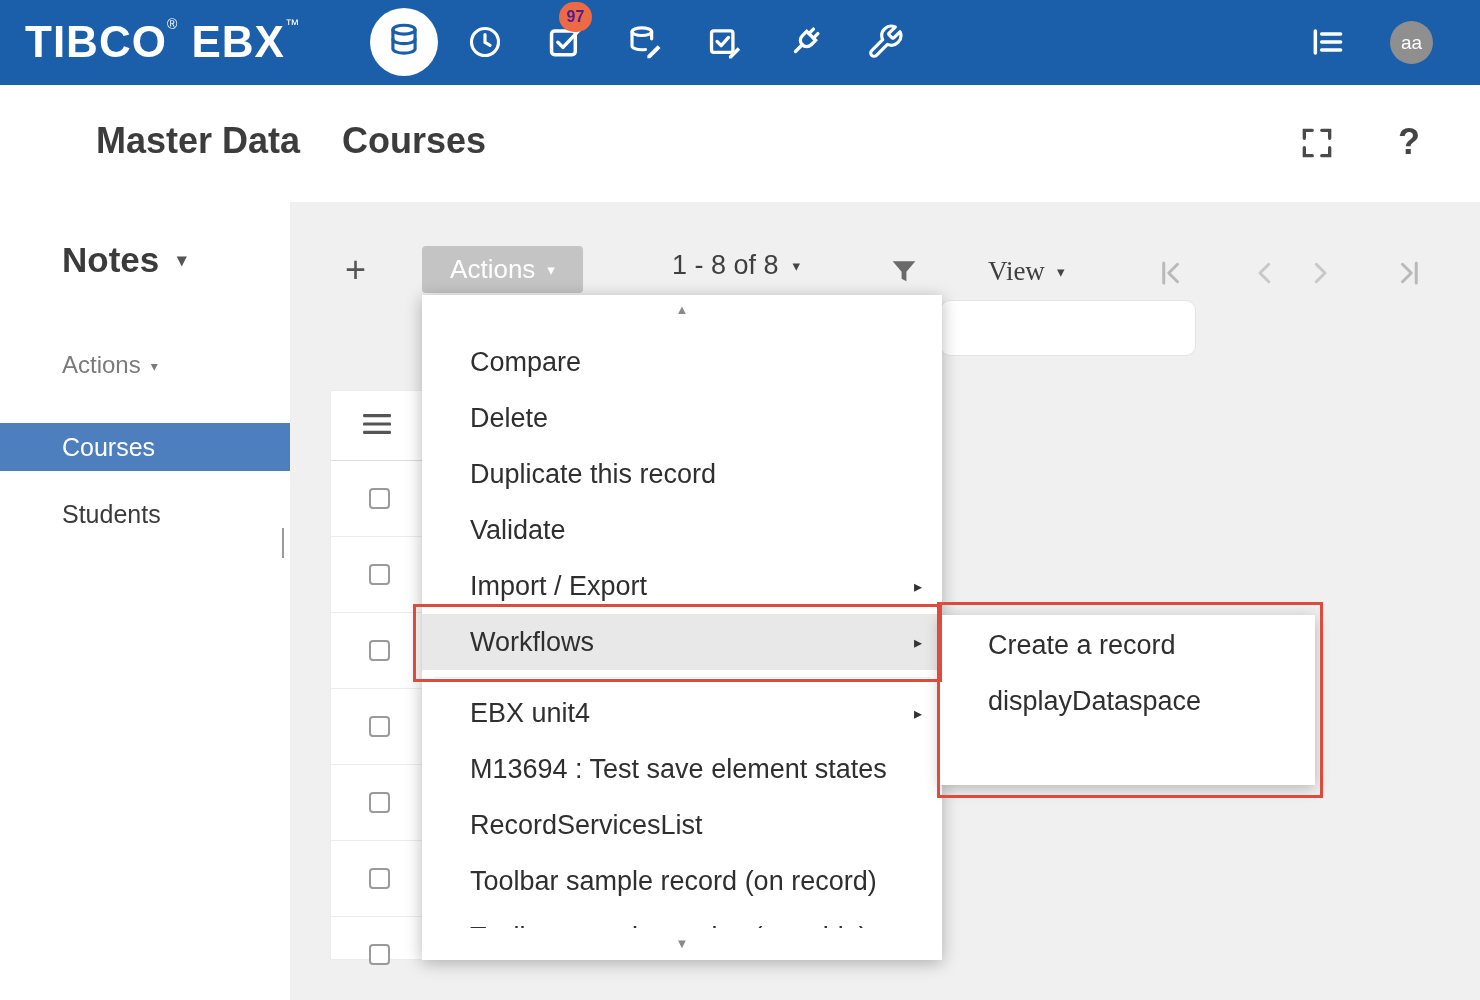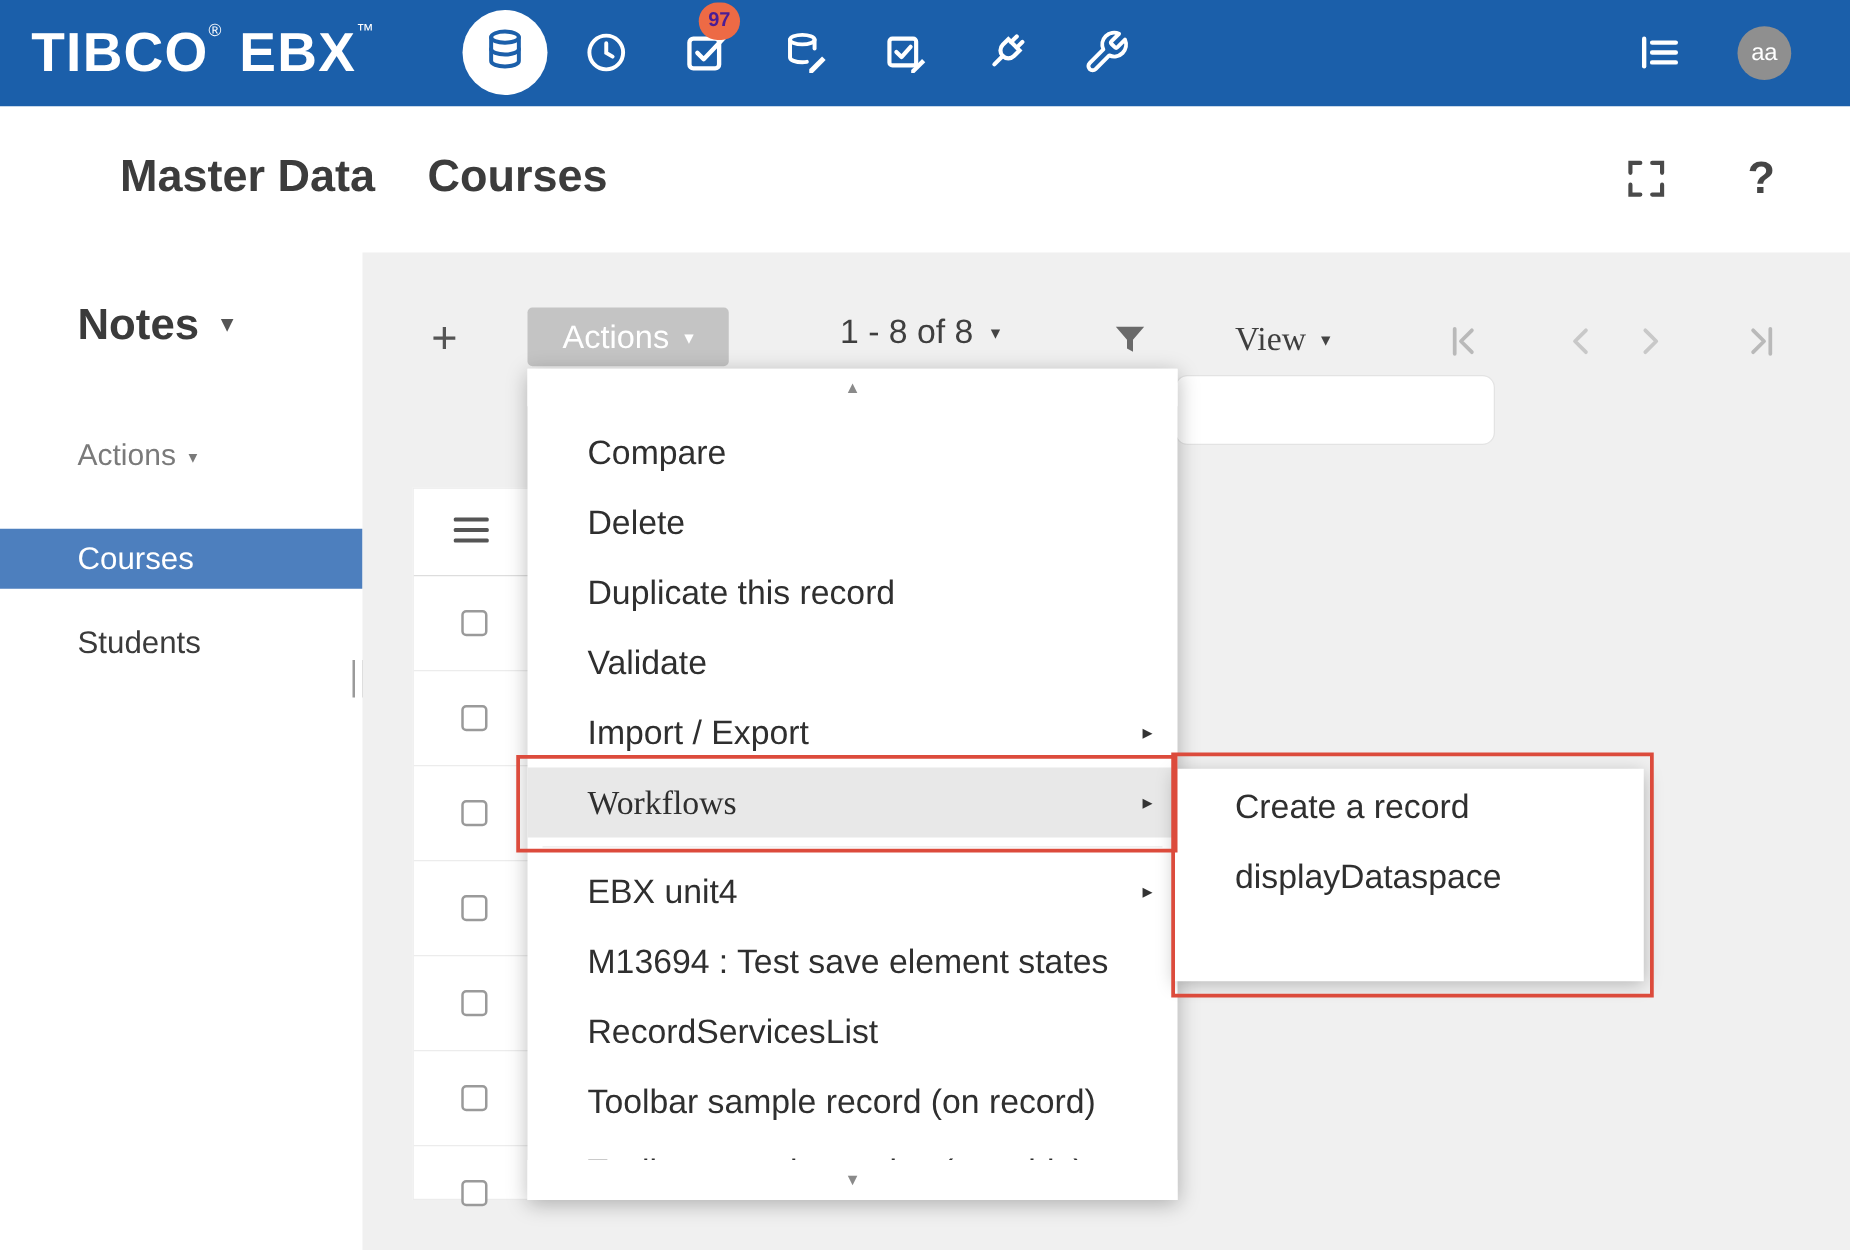--- a/index.html
+++ b/index.html
@@ -48,21 +48,21 @@
   .table { left:330px; top:390px; width:612px; height:570px; background:#fff; z-index:1; border:1px solid #ececec; }
   .thead { position:absolute; left:0; top:0; width:100%; height:70px; border-bottom:1px solid #dddddd; }
   .trow { position:absolute; left:0; width:100%; height:76px; border-bottom:1px solid #ececec; }
   .cbx { position:absolute; left:38px; top:27px; width:21px; height:21px; border:2px solid #9a9a9a; border-radius:4px; background:#fff; cursor:pointer; }
   .burger { position:absolute; left:30px; top:20px; cursor:pointer; }
 
   
   .menu { left:422px; top:295px; width:520px; height:665px; background:#fff; box-shadow:0 3px 16px rgba(0,0,0,0.28); z-index:5; }
   .menu-scroll { position:absolute; left:0; width:100%; height:30px; background:#fff; text-align:center; color:#8a8a8a; font-size:13px; line-height:30px; cursor:pointer; z-index:7; }
   .menu-item { position:absolute; left:0; width:100%; height:56px; display:flex; align-items:center; padding:0 20px 0 48px; font-size:27px; color:#2f2f2f; cursor:pointer; }
-  .menu-item.highlighted { background:#e8e8e8;font-family:Liberation Serif, serif; }
+  .menu-item.highlighted { background:#e8e8e8; }
   .mi-arrow { margin-left:auto; font-size:16px; color:#333; }
   .menu-divider { position:absolute; left:12px; right:12px; height:1px; background:#ececec; }
   .menu-clip { overflow:hidden; position:absolute; left:0; width:100%; }
 
   
   .submenu { left:940px; top:615px; width:375px; height:170px; background:#fff; box-shadow:0 3px 14px rgba(0,0,0,0.25); z-index:6; }
   .submenu .menu-item { height:56px; padding-left:48px; }
 
   
   .anno { border:3px solid #dc4b3c; z-index:8; pointer-events:none; }

